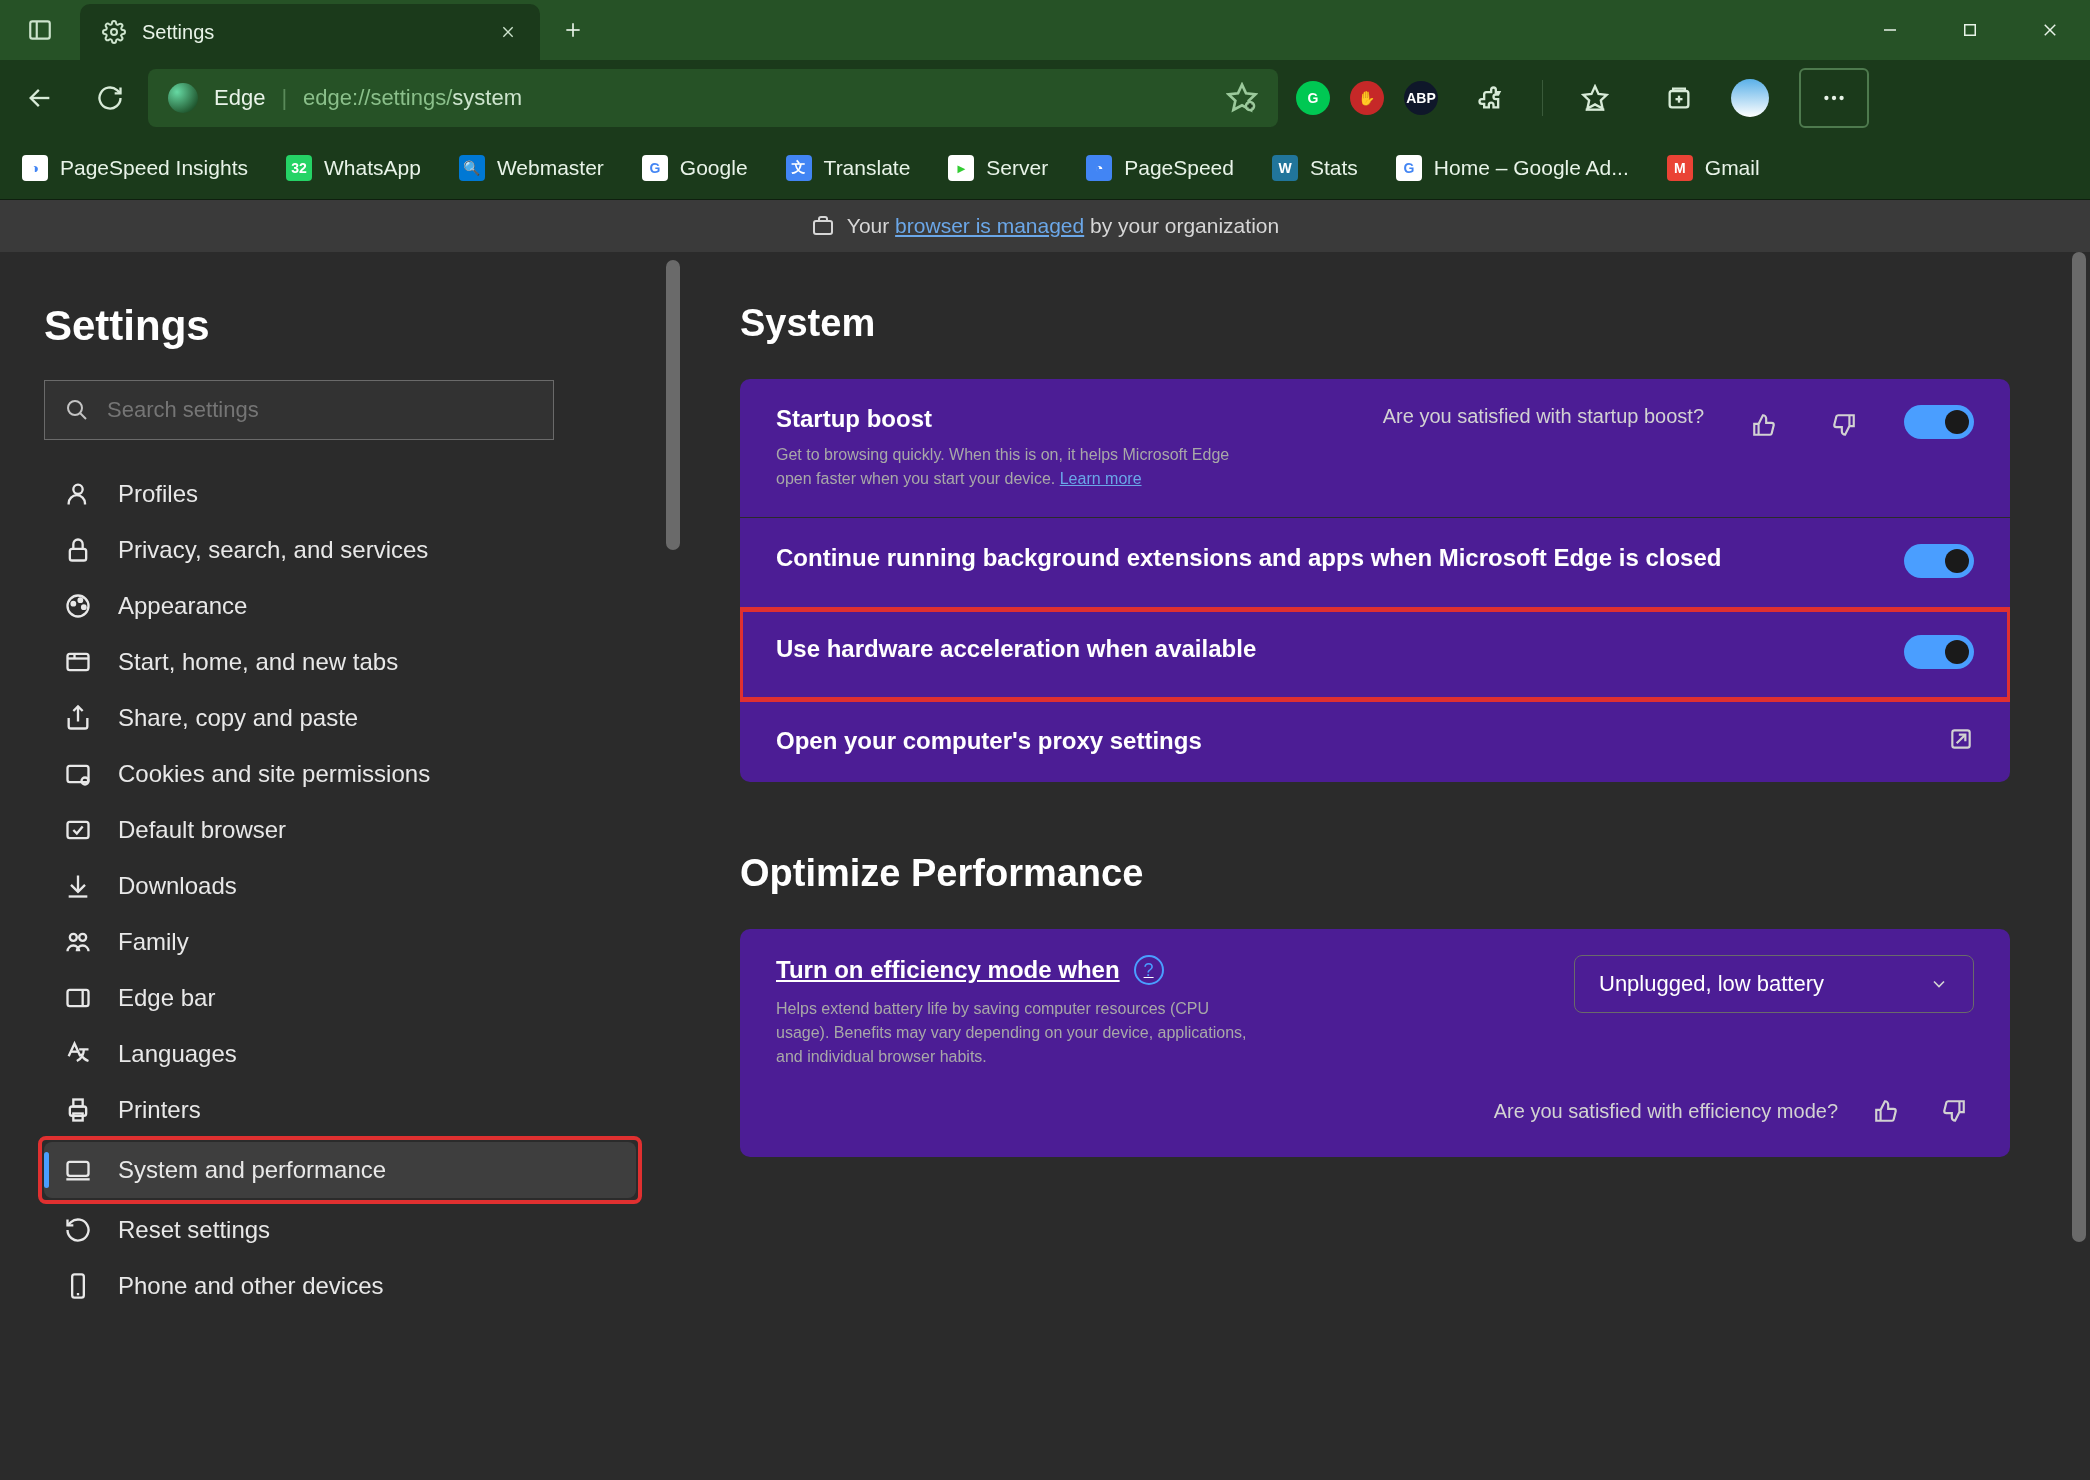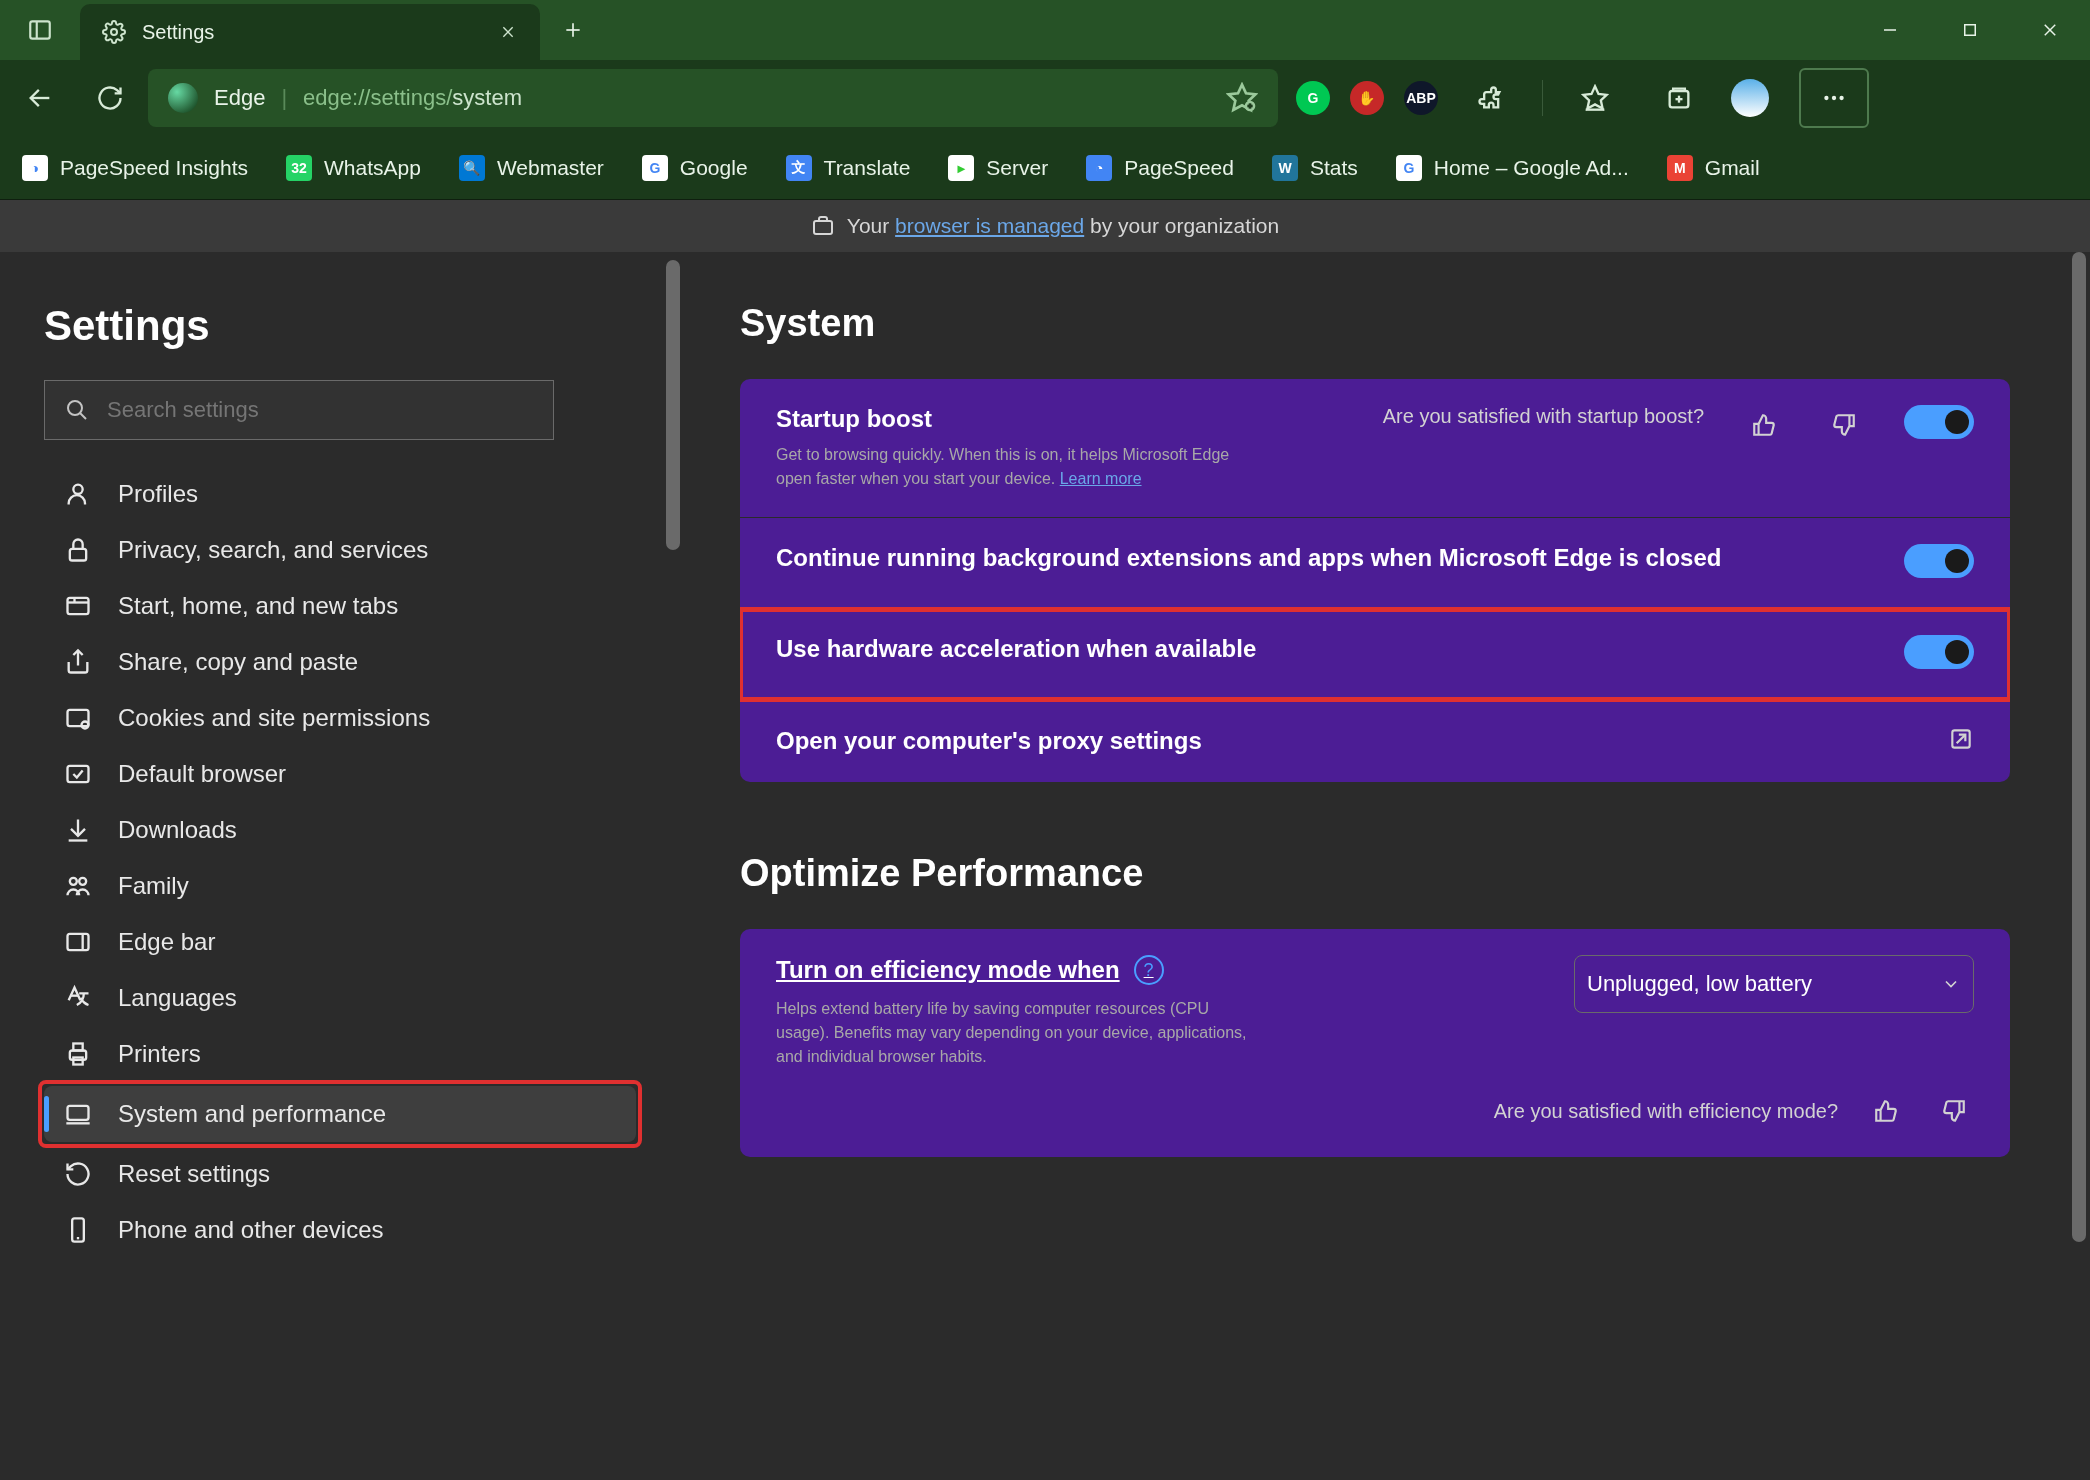--- a/index.html
+++ b/index.html
@@ -71,21 +71,21 @@
 .thumb-btn svg { width: 26px; height: 26px; stroke: #d2d2d2; fill: none; }
 .toggle { width: 70px; height: 34px; border-radius: 20px; background: #4a9eff; position: relative; flex-shrink: 0; }
 .toggle::after { content: ""; position: absolute; right: 5px; top: 5px; width: 24px; height: 24px; border-radius: 50%; background: #1a1a1a; }
 .row-highlight { outline: 5px solid #e03030; outline-offset: -3px; gap: 19px; }
 .ext-link-icon { width: 26px; height: 26px; stroke: #d2d2d2; fill: none; margin-left: auto; }
 .ext-link-icon-wrap { margin-left: auto; }
 .proxy-row { align-items: center; }
 .proxy-row .row-title { margin-bottom: 0; }
 
 .help-icon { width: 30px; height: 30px; border: 2px solid #4a9eff; border-radius: 50%; color: #4a9eff; display: inline-flex; align-items: center; justify-content: center; font-size: 18px; margin-left: 14px; }
-.dropdown { width: 400px; height: 58px; border: 1px solid #6a6a6a; border-radius: 8px; display: flex; align-items: center; justify-content: space-between; padding: 0 12px; font-size: 22px; background: transparent; }
+.dropdown { width: 400px; height: 58px; border: 1px solid #6a6a6a; border-radius: 8px; display: flex; align-items: center; justify-content: space-between; padding: 0 24px; font-size: 22px; background: transparent; }
 .dropdown svg { width: 20px; height: 20px; stroke: #d2d2d2; fill: none; }
 .opt-row { display: block; }
 .opt-head { display: flex; align-items: flex-start; gap: 30px; }
 .opt-title-wrap { display: flex; align-items: center; text-decoration: underline; }
 .opt-feedback { display: flex; align-items: center; gap: 28px; margin-top: 22px; justify-content: flex-end; }
 
 .scrollbar-track { position: absolute; right: 0; top: 8px; width: 14px; height: 1020px; background: #2b2b2b; }
 .scrollbar-thumb { position: absolute; top: 0; width: 14px; height: 290px; background: #6a6a6a; border-radius: 7px; }
 .main-scrollbar .scrollbar-thumb { height: 990px; }
 .main-scrollbar { height: 1180px; right: 4px; top: 0; }
@@ -270,20 +270,29 @@
             <path d="M4 21v-1a7 7 0 0 1 14 0v1"></path>
           </svg>
           <span>Profiles</span>
         </div>
       <div class="nav-item">
           <svg viewBox="0 0 24 24" stroke-width="2">
             <rect x="5" y="11" width="14" height="10" rx="2"></rect>
             <path d="M8 11V7a4 4 0 0 1 8 0v4"></path>
           </svg>
           <span>Privacy, search, and services</span>
+        </div>
+      <div class="nav-item">
+          <svg viewBox="0 0 24 24" stroke-width="2">
+            <circle cx="12" cy="12" r="9"></circle>
+            <circle cx="8" cy="10" r="1.5" fill="#e8e8e8"></circle>
+            <circle cx="14" cy="7" r="1.5" fill="#e8e8e8"></circle>
+            <circle cx="17" cy="13" r="1.5" fill="#e8e8e8"></circle>
+          </svg>
+          <span>Appearance</span>
         </div>
       <div class="nav-item">
           <svg viewBox="0 0 24 24" stroke-width="2">
             <rect x="3" y="5" width="18" height="14" rx="2"></rect>
             <line x1="3" y1="9" x2="21" y2="9"></line>
             <line x1="9" y1="5" x2="9" y2="9"></line>
           </svg>
           <span>Start, home, and new tabs</span>
         </div>
       <div class="nav-item">

